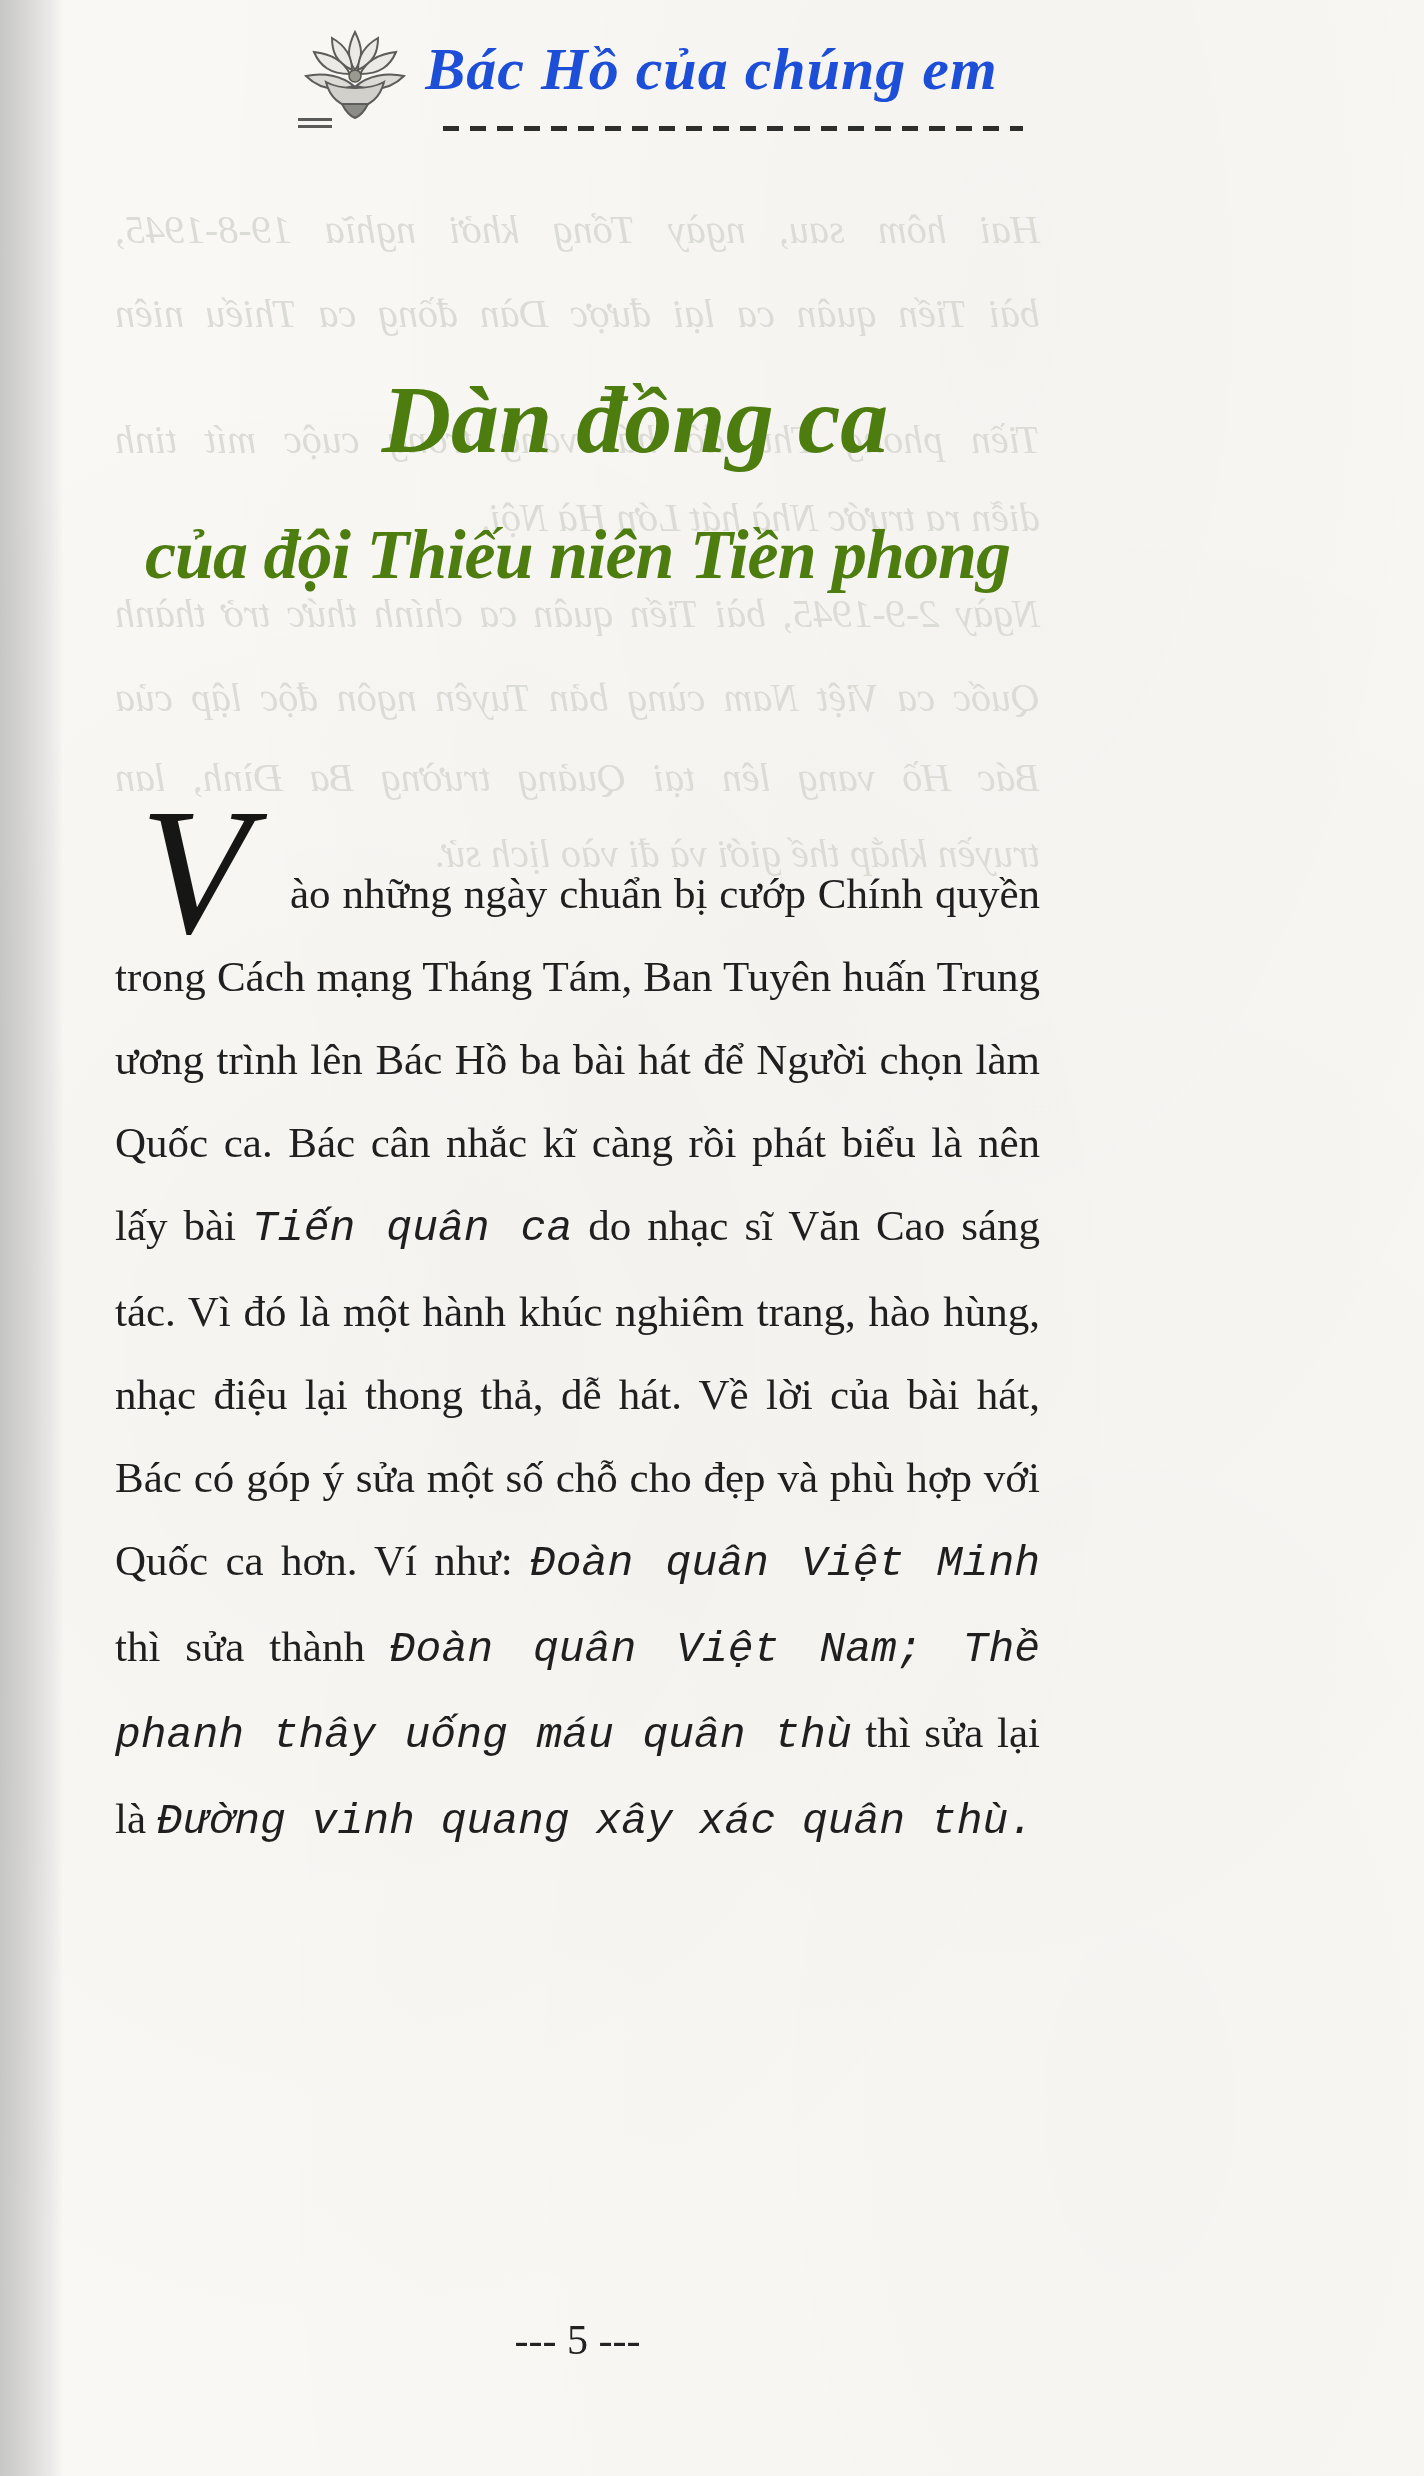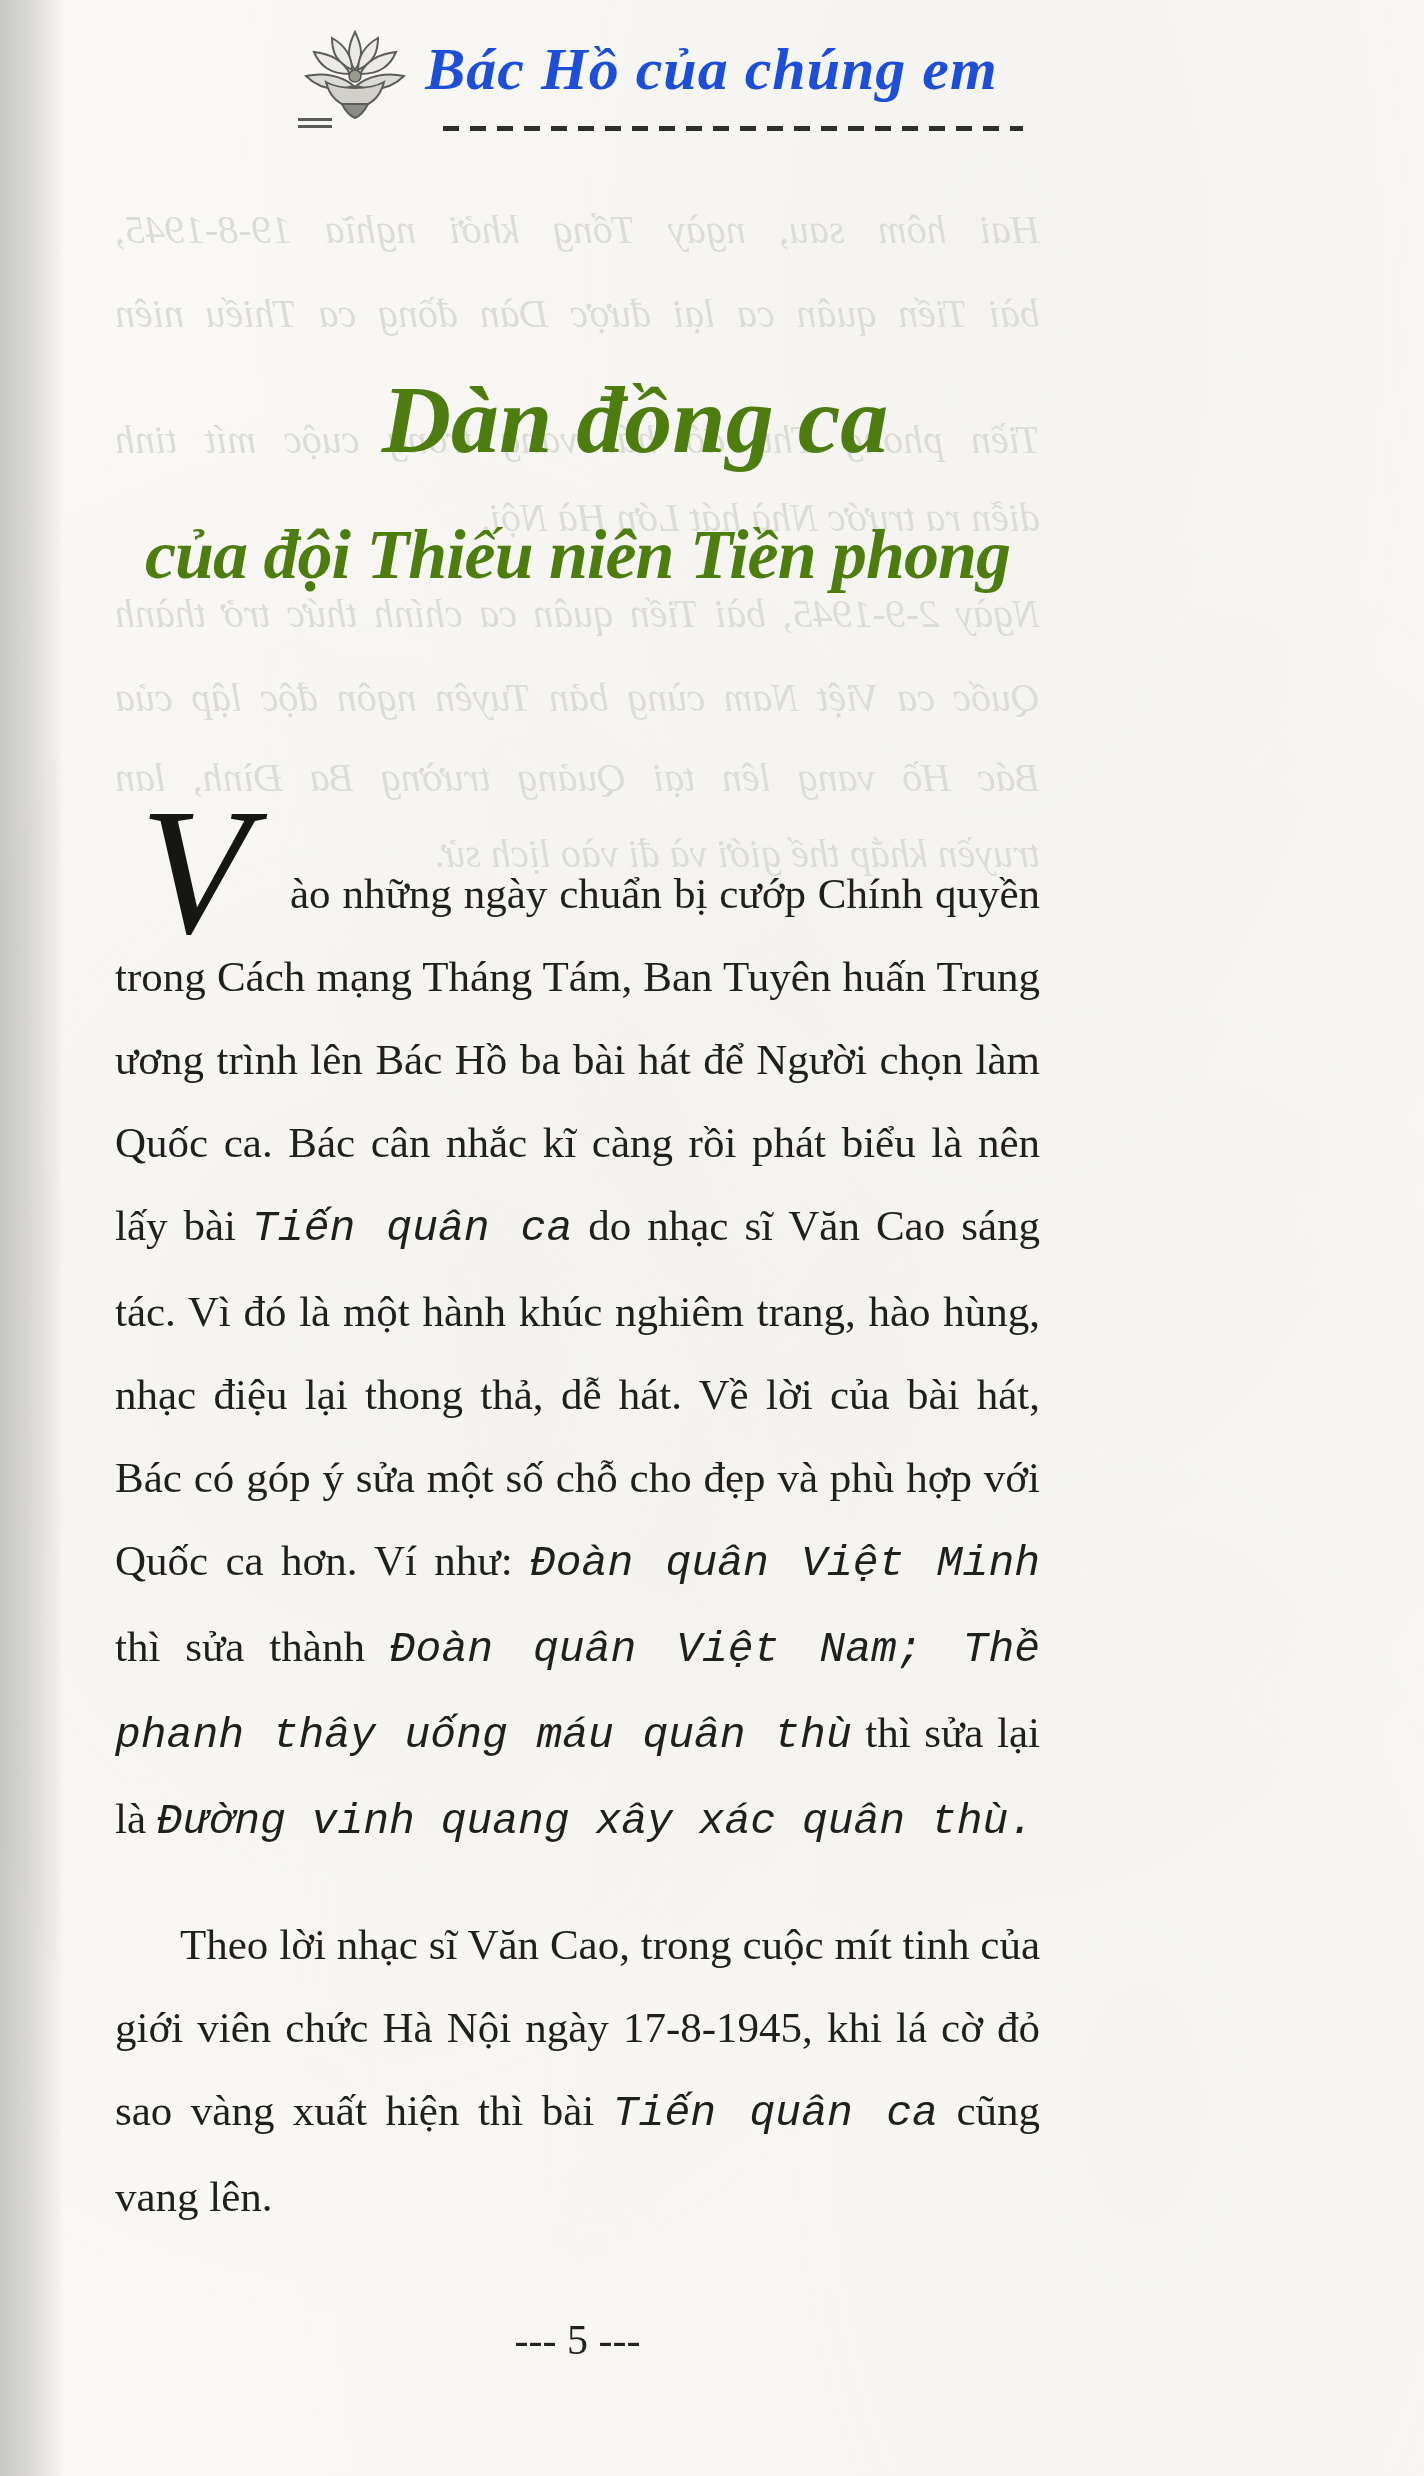--- a/index.html
+++ b/index.html
@@ -129,18 +129,17 @@
 
   <div class="header-title">Bác Hồ của chúng em</div>
   <div class="dashed-rule"></div>
 
   <h1 class="chapter-line1">Dàn đồng ca</h1>
   <h1 class="chapter-line2">của đội Thiếu niên Tiền phong</h1>
 
   <main class="story">
     <span class="dropcap">V</span>
     <p class="para para-dropcap"><span>ào những ngày chuẩn bị cướp Chính quyền trong Cách mạng Tháng Tám, Ban Tuyên huấn Trung ương trình lên Bác Hồ ba bài hát để Người chọn làm Quốc ca. Bác cân nhắc kĩ càng rồi phát biểu là nên lấy bài </span><em>Tiến quân ca</em><span> do nhạc sĩ Văn Cao sáng tác. Vì đó là một hành khúc nghiêm trang, hào hùng, nhạc điệu lại thong thả, dễ hát. Về lời của bài hát, Bác có góp ý sửa một số chỗ cho đẹp và phù hợp với Quốc ca hơn. Ví như: </span><em>Đoàn quân Việt Minh</em><span> thì sửa thành </span><em>Đoàn quân Việt Nam; Thề phanh thây uống máu quân thù</em><span> thì sửa lại là </span><em>Đường vinh quang xây xác quân thù.</em></p>
-    <p class="para para-indent"><span>Theo lời nhạc sĩ Văn Cao, trong cuộc mít tinh của giới viên chức Hà Nội ngày 17-8-1945, khi lá cờ đỏ sao vàng xuất hiện thì bài </span><em>Tiến quân ca</em><span> cũng vang lên.</span></p>
   </main>
 
   <div class="page-number">--- 5 ---</div>
 
 </div>
 
 </body></html>

